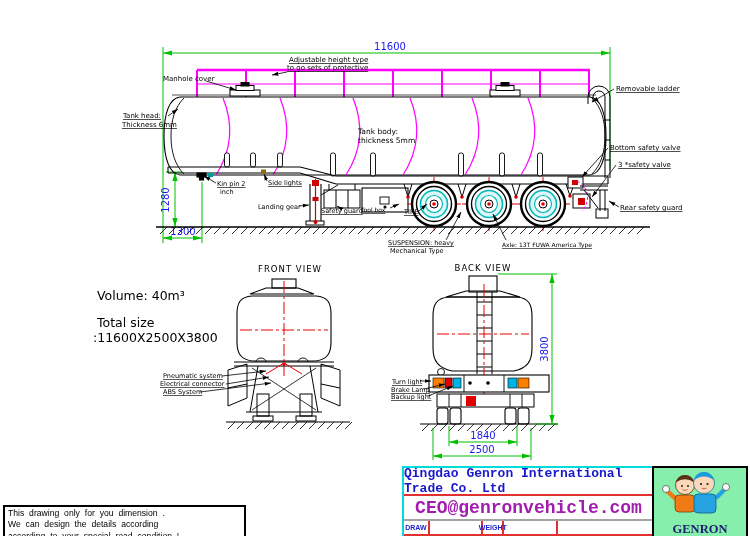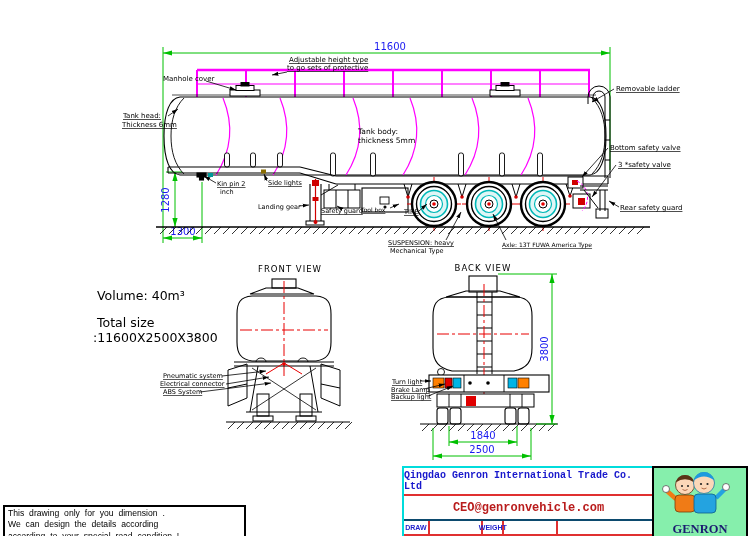--- a/index.html
+++ b/index.html
@@ -11,23 +11,23 @@
   
   #note{position:absolute;left:3px;top:505px;width:233px;height:45px;border:2px solid #000;
         background:#fff;padding:1px 3px;font-size:8.6px;line-height:11.4px;color:#000;
         word-spacing:2.5px;}
   
   #tblock{position:absolute;left:402px;top:466px;width:251px;height:82px;
           border-left:2px solid #00dcdc;border-top:2px solid #00dcdc;background:#fff;
           box-sizing:border-box;}
   .trow{display:flex;align-items:center;justify-content:center;box-sizing:border-box;}
   #rowCompany{height:28px;border-bottom:2px solid #e03030;color:#1818cc;
-              font-family:"Liberation Mono","DejaVu Sans Mono",monospace;font-size:10px;font-weight:bold;}
-  #rowEmail{height:25px;border-bottom:2px solid #0c4a6e;color:#b91c1c;
-            font-family:"Liberation Mono","DejaVu Sans Mono",monospace;font-size:12px;font-weight:bold;}
+              font-family:"Liberation Mono","DejaVu Sans Mono",monospace;font-size:13px;font-weight:bold;}
+  #rowEmail{height:25px;border-bottom:2px solid #a3a3a3;color:#a21caf;
+            font-family:"Liberation Mono","DejaVu Sans Mono",monospace;font-size:18px;font-weight:bold;}
   .grid{display:flex;box-sizing:border-box;}
   .cell{box-sizing:border-box;border-right:2px solid #e03030;height:100%;display:flex;
         align-items:center;justify-content:center;color:#2222cc;font-size:7px;font-weight:bold;}
   .gr1{height:15px;border-bottom:2px solid #e03030;}
   .gr2{height:14px;}
   
   #logo{position:absolute;left:652px;top:466px;width:96px;height:82px;border:2px solid #000;
         background:#86efac;box-sizing:border-box;overflow:hidden;}
   #logoText{text-align:center;font-family:"Liberation Serif","DejaVu Serif",serif;
             font-weight:bold;font-size:12.5px;color:#1b1b70;margin-top:-2px;letter-spacing:0px;}

